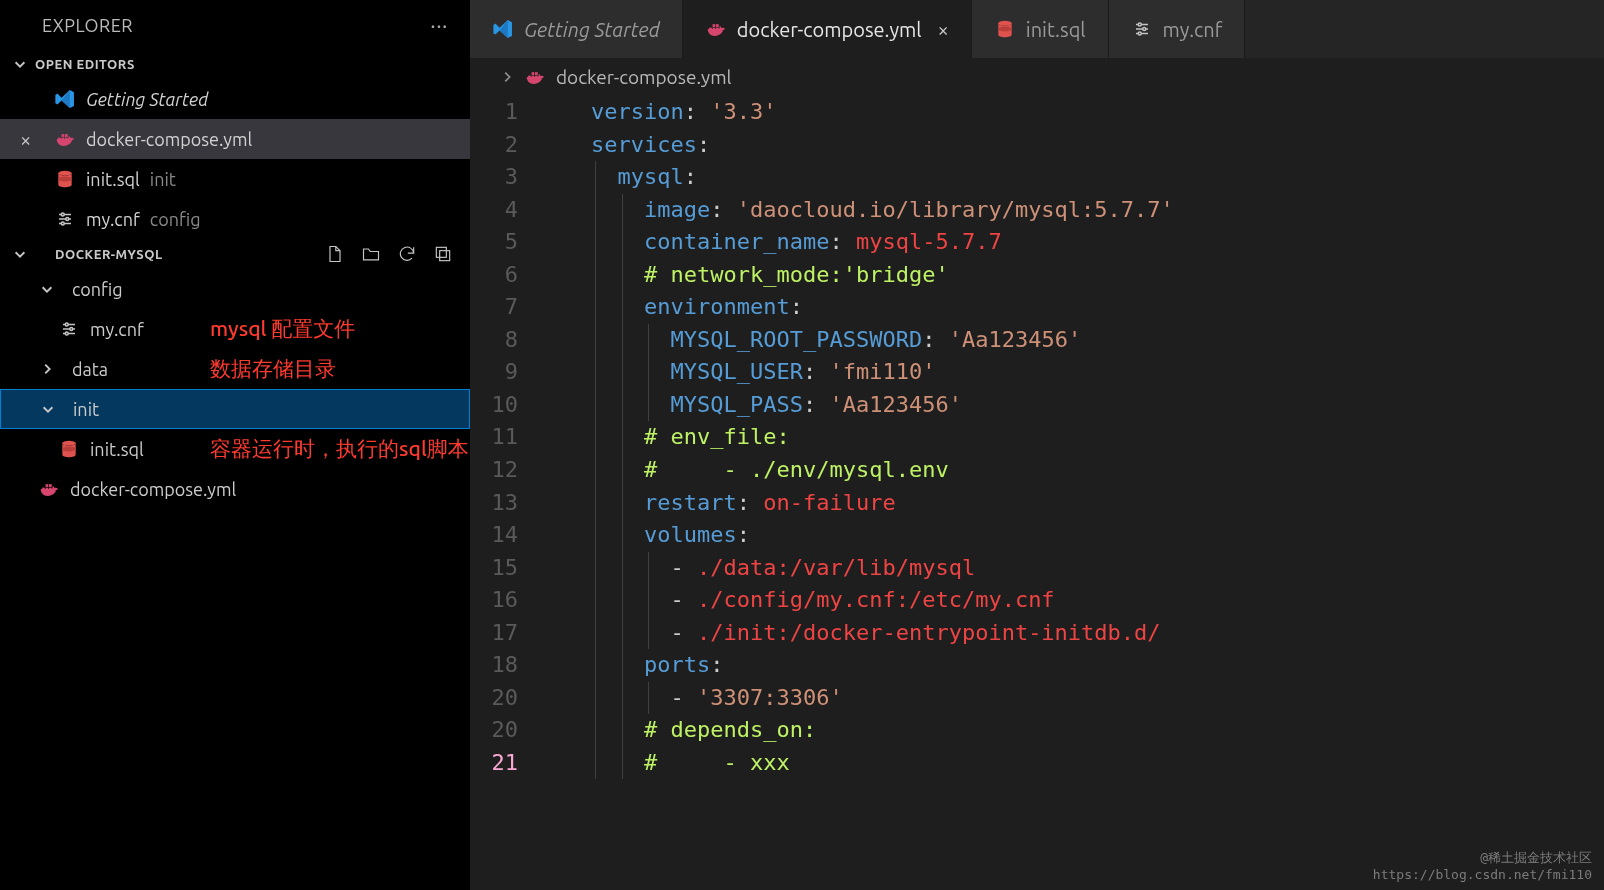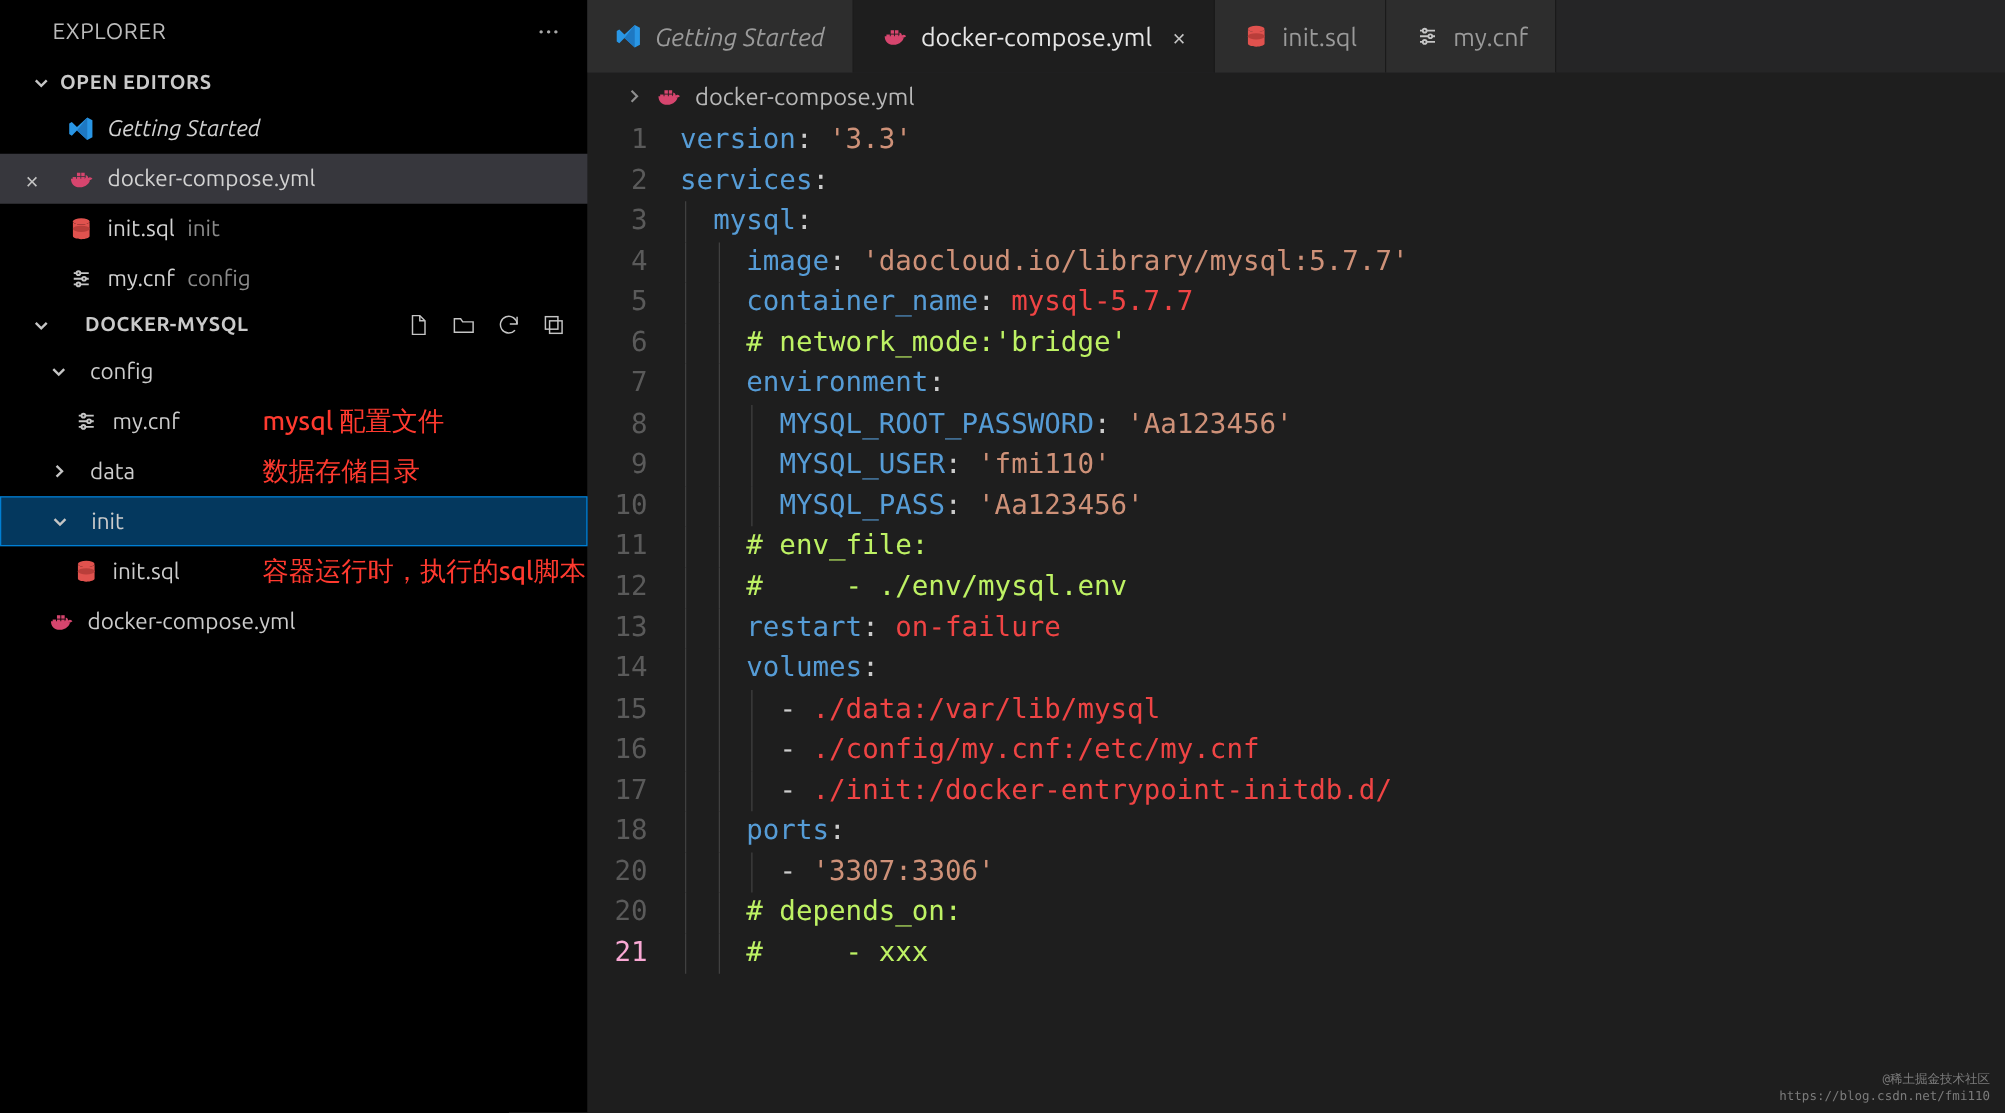--- a/index.html
+++ b/index.html
@@ -31,23 +31,23 @@
     font-size: 18px;
     letter-spacing: .5px;
   }
   .dots { color: #a8a8a8; font-size: 22px; cursor: pointer; }
 
   .section-title {
     display: flex;
     align-items: center;
     color: #cacaca;
     font-weight: 700;
-    font-size: 16px;
+    font-size: 13px;
     letter-spacing: .5px;
-    padding: 8px 0 8px 24px;
+    padding: 8px 0 8px 11px;
   }
   .section-title.project {
     justify-content: flex-start;
     gap: 20px;
     position: relative;
   }
   .section-actions {
     position: absolute;
     right: 16px;
     display: flex;
@@ -154,20 +154,21 @@
     text-align: right;
     color: #5a5a5a;
     padding-right: 26px;
     padding-left: 20px;
   }
   .gutter .ln.active { color: #f9a8d4; }
   .code {
     flex: 1;
     white-space: pre;
     position: relative;
+    margin-left: 47px;
   }
   .code .line { min-height: 1.48em; }
   .indent-guide {
     display: inline-block;
     border-left: 1px solid #404040;
     height: 1.48em;
     vertical-align: top;
     margin-left: 4px;
     margin-right: -5px;
   }
@@ -177,21 +178,21 @@
   .tk-str   { color: #ce9178; }
   .tk-punc  { color: #cccccc; }
   .tk-cmt   { color: #bef264; }
   .tk-val   { color: #ef4444; }
 
   .watermark {
     position: absolute;
     right: 12px;
     bottom: 6px;
     color: #7b7b7b;
-    font-size: 10px;
+    font-size: 13px;
     text-align: right;
     line-height: 1.35;
   }
 
   .action-svg { stroke: #c5c5c5; fill: none; stroke-width: 1.4; }
 </style>
 </head>
 <body>
 
 <div class="sidebar">

